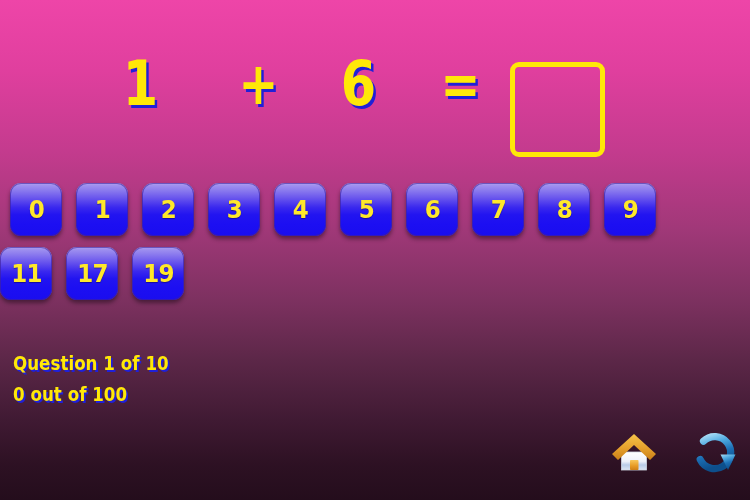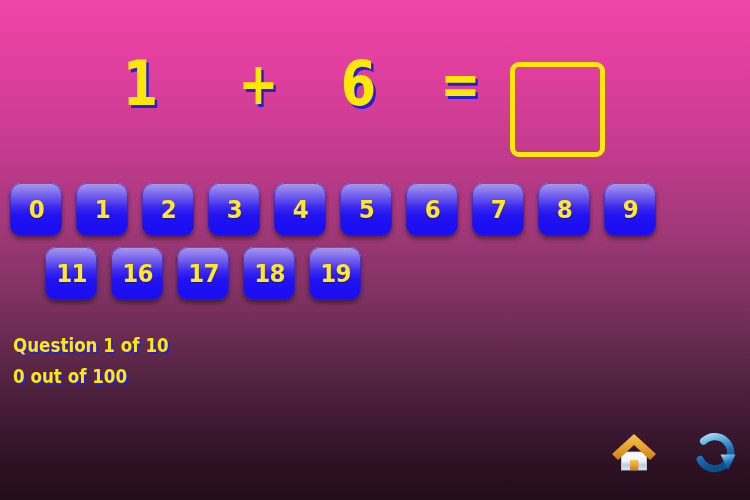--- a/index.html
+++ b/index.html
@@ -75,21 +75,21 @@
     position:absolute;
     left:0; top:183px;
     width:750px;
   }
   .num-row {
     display:flex;
     gap:14px;
     margin-bottom:11px;
   }
   #num-row-0 { padding-left:10px; }
-  #num-row-1 { padding-left:45px; }
+  #num-row-1 { }
 
   .num-btn {
     position:relative;
     width:52px; height:53px;
     border-radius:11px;
     background:linear-gradient(to bottom,
         #a99bf0 0%,
         #8f7fee 12%,
         #6a56ed 28%,
         #3a28ee 46%,
@@ -112,21 +112,21 @@
     font-size:25px;
     color:#ffe82a;
     letter-spacing:-1px;
     text-shadow:0 1px 1px rgba(0,0,0,0.35);
     transform:scaleX(0.92);
   }
 
   
   #status {
     position:absolute;
-    left:13px; top:334px;
+    left:13px; top:352px;
     width:400px;
   }
   .status-line {
     font-family:"DejaVu Sans", sans-serif;
     font-weight:bold;
     font-size:19px;
     color:#ffe808;
     text-shadow:2px 2px 0 #2020d8;
     transform:scaleX(0.88);
     transform-origin:left center;
@@ -193,27 +193,21 @@
         </div>
       <div class="num-btn">
           <span class="num-label">9</span>
         </div>
     </div>
     <div class="num-row" id="num-row-1">
       <div class="num-btn">
           <span class="num-label">11</span>
         </div>
       <div class="num-btn">
-          <span class="num-label">16</span>
-        </div>
-      <div class="num-btn">
           <span class="num-label">17</span>
-        </div>
-      <div class="num-btn">
-          <span class="num-label">18</span>
         </div>
       <div class="num-btn">
           <span class="num-label">19</span>
         </div>
     </div>
   </div>
 
   <div id="status">
     <div class="status-line">Question 1 of 10</div>
     <div class="status-line">0 out of 100</div>

